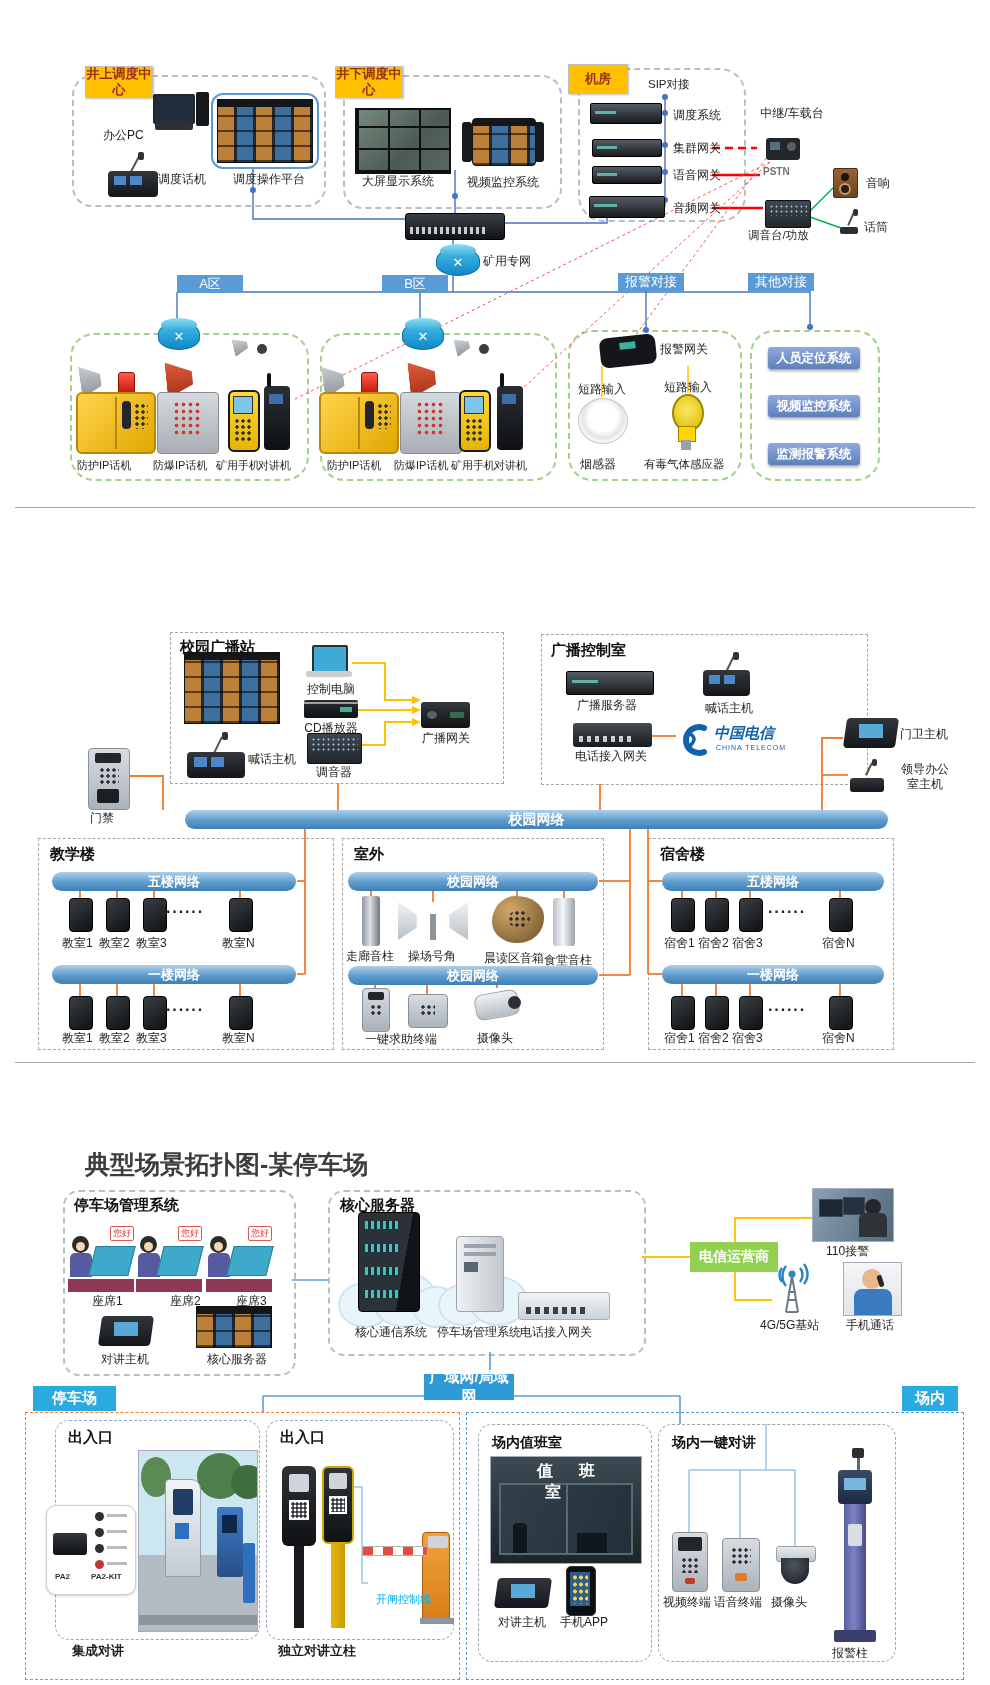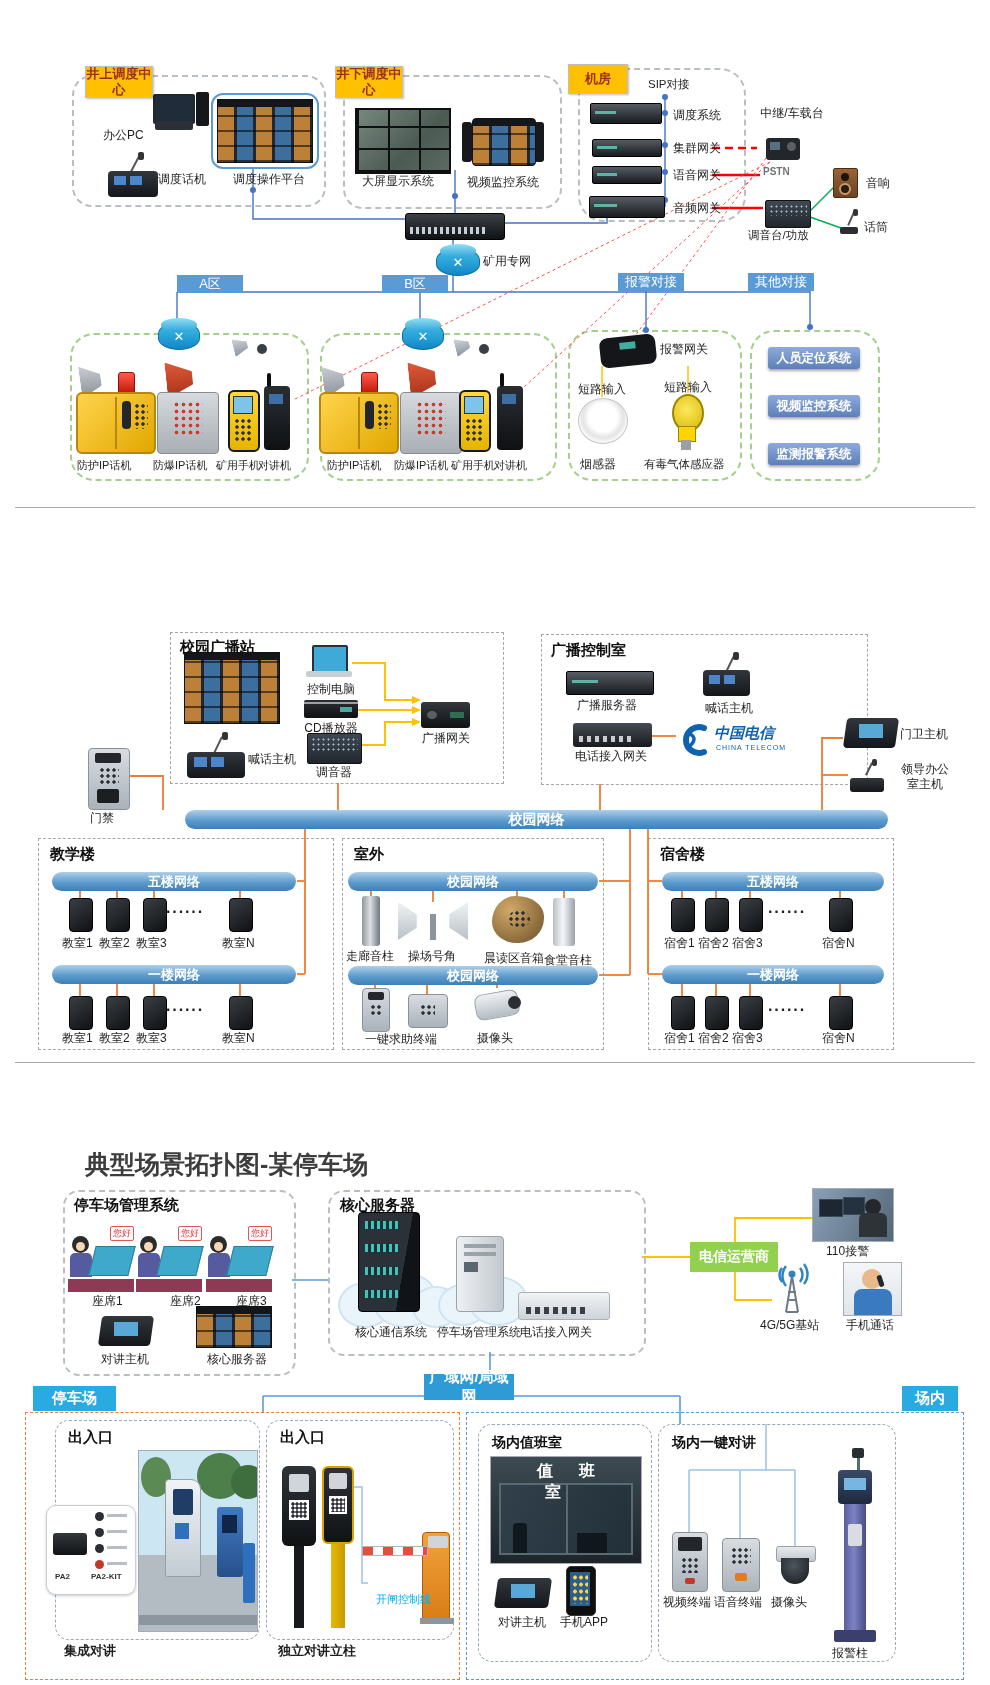--- a/index.html
+++ b/index.html
@@ -561,21 +561,21 @@
     <div class="abs" style="left:92px;top:14px;width:34px;height:34px;border-radius:50%;background:#3f6e3e"></div>
     <div class="abs" style="left:2px;top:6px;width:30px;height:40px;border-radius:50%;background:#5b8a55"></div>
     <div class="abs" style="left:26px;top:28px;width:34px;height:96px;background:linear-gradient(#f0f4f7,#c3ccd3);border:1px solid #93a0aa;border-radius:4px 10px 2px 2px"></div>
     <div class="abs" style="left:34px;top:38px;width:20px;height:26px;background:#1f3d66;border-radius:2px"></div>
     <div class="abs" style="left:36px;top:72px;width:14px;height:16px;background:#2e6fbe"></div>
     <div class="abs" style="left:78px;top:56px;width:26px;height:70px;background:linear-gradient(#3f79c4,#27508a);border-radius:3px"></div>
     <div class="abs" style="left:83px;top:64px;width:15px;height:18px;background:#0f2746"></div>
     <div class="abs" style="left:0px;bottom:6px;width:118px;height:10px;background:#8d969e"></div>
     <div class="abs" style="left:104px;top:92px;width:12px;height:60px;background:#2e6fbe;border-radius:2px"></div>
   </div>
-  <div class="lb nw" style="left:64px;top:1643px;font-weight:bold;font-size:13px">集成对讲</div>
+  <div class="lb nw" style="left:72px;top:1643px;font-weight:bold;font-size:13px">集成对讲</div>
 
   <div class="dbox-round" style="left:266px;top:1420px;width:186px;height:218px"></div>
   <div class="boxtitle" style="left:280px;top:1428px">出入口</div>
   <div class="dev" style="left:282px;top:1466px;width:34px;height:162px">
     <div class="abs" style="left:0;top:0;width:34px;height:80px;background:linear-gradient(#2e3338,#0f1113);border-radius:6px"></div>
     <div class="abs" style="left:7px;top:8px;width:20px;height:18px;background:#cfd5da;border-radius:2px"></div>
     <div class="abs" style="left:7px;top:34px;width:20px;height:20px;background:#fff"></div>
     <div class="dots-dark abs" style="left:9px;top:36px;width:16px;height:16px;background-size:4px 4px"></div>
     <div class="abs" style="left:12px;top:80px;width:10px;height:82px;background:#17191c"></div>
   </div>

